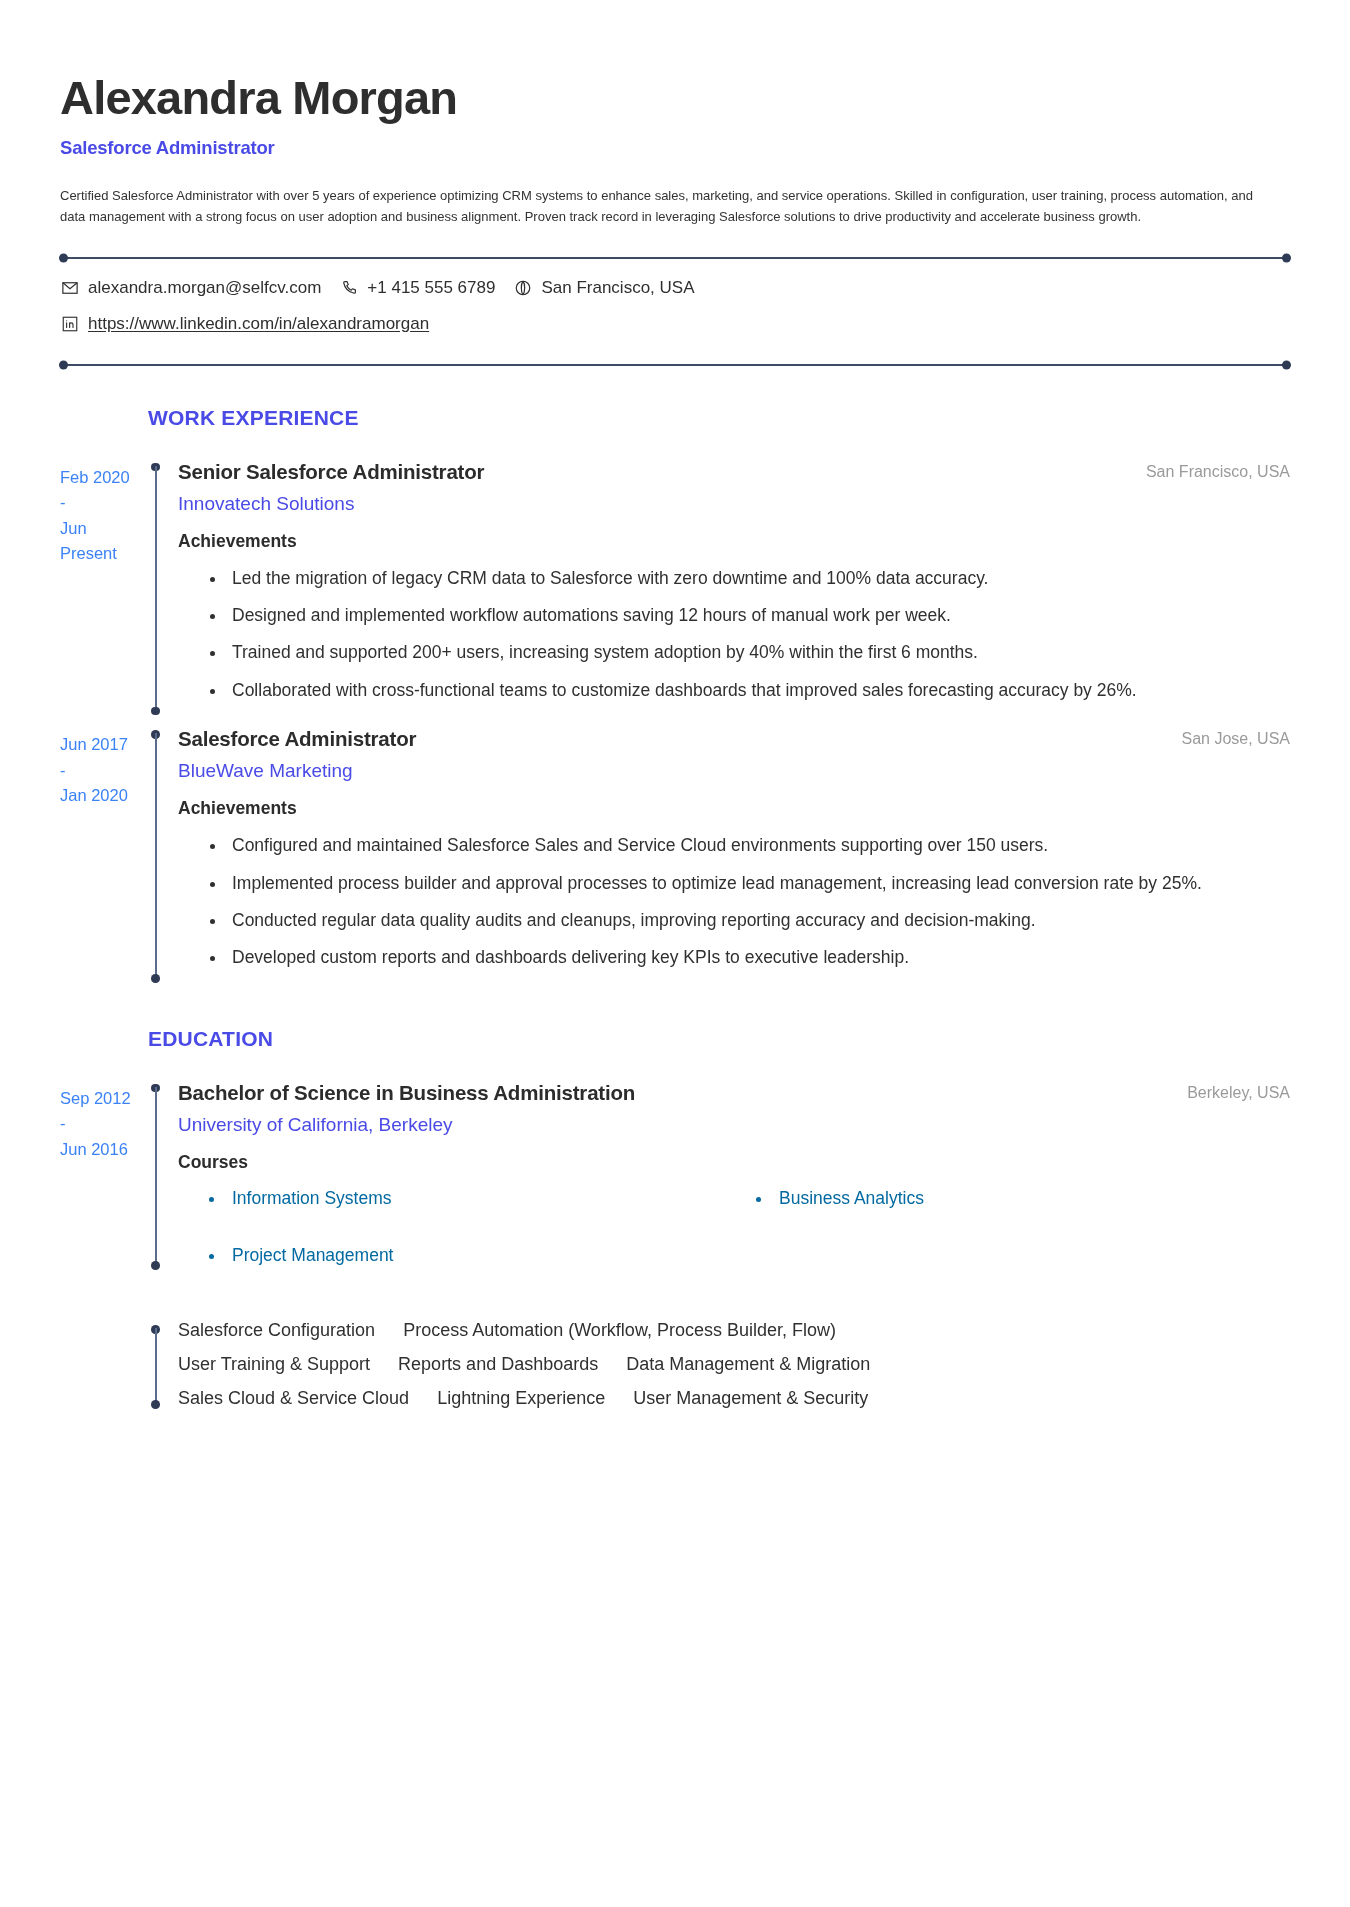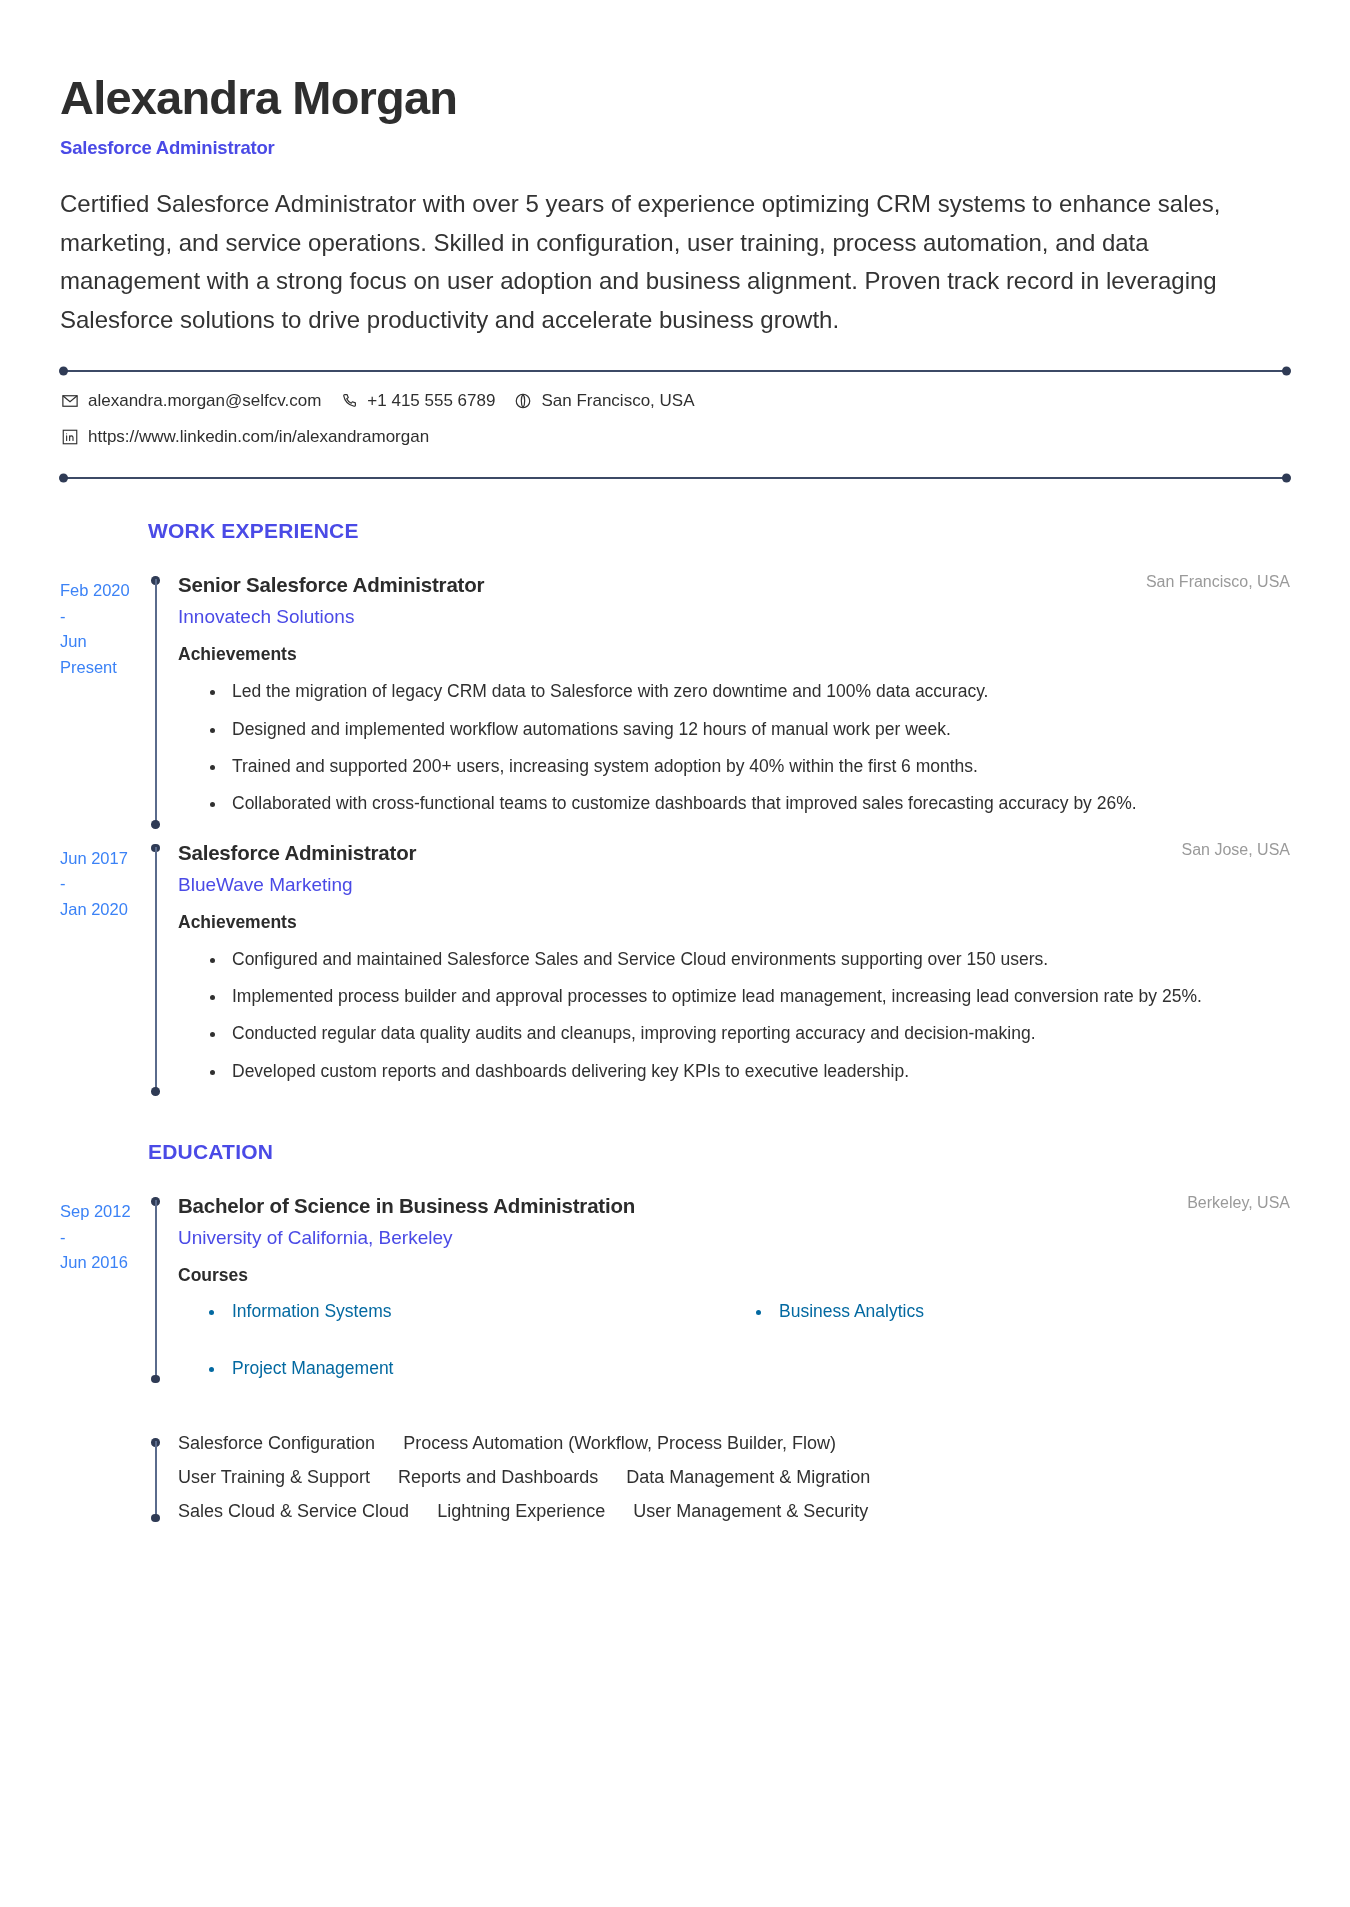--- a/index.html
+++ b/index.html
@@ -23,21 +23,21 @@
   }
   .job-title {
     margin-top:13px;
     font-size:18.5px;
     font-weight:bold;
     color:#4a4ae6;
     letter-spacing:-0.2px;
   }
   .summary {
     margin-top:26px;
-    font-size:24px;
+    font-size:13px;
     line-height:1.62;
     color:#333333;
     max-width:1200px;
   }
 
   
   .rule {
     position:relative;
     height:2px;
     background:#3c4a66;
@@ -61,20 +61,21 @@
     flex-wrap:wrap;
     gap:18px;
     font-size:17px;
     color:#2f2f2f;
     margin-top:19px;
   }
   .contact-item { display:flex; align-items:center; gap:9px; }
   .contact-item .ic { display:flex; align-items:center; justify-content:center; width:19px; height:19px; flex:none; }
   .contact-item a, .contact-item .linktext {
     color:#2f2f2f;
+    text-decoration:underline;
     text-underline-offset:2px;
   }
   .contact-row.second { margin-top:16px; margin-bottom:20px; }
 
   
   .section { margin-top:40px; }
   .sec-title {
     font-size:21px;
     font-weight:bold;
     color:#4a4ae6;
@@ -119,21 +120,21 @@
     width:8.6px; height:8.6px;
     border-radius:50%;
     background:#2f3b55;
   }
   .timeline .dot-top { top:11px; }
   .timeline .dot-bot { bottom:4px; }
 
   .entry-body { flex:1; padding-left:12px; padding-top:8px; padding-bottom:6px; }
   .entry-head {
     display:flex;
-    align-items:flex-start;
+    align-items:center;
     justify-content:space-between;
   }
   .role {
     font-size:20.5px;
     font-weight:bold;
     color:#2c2c2c;
     letter-spacing:-0.2px;
   }
   .loc {
     font-size:16px;

